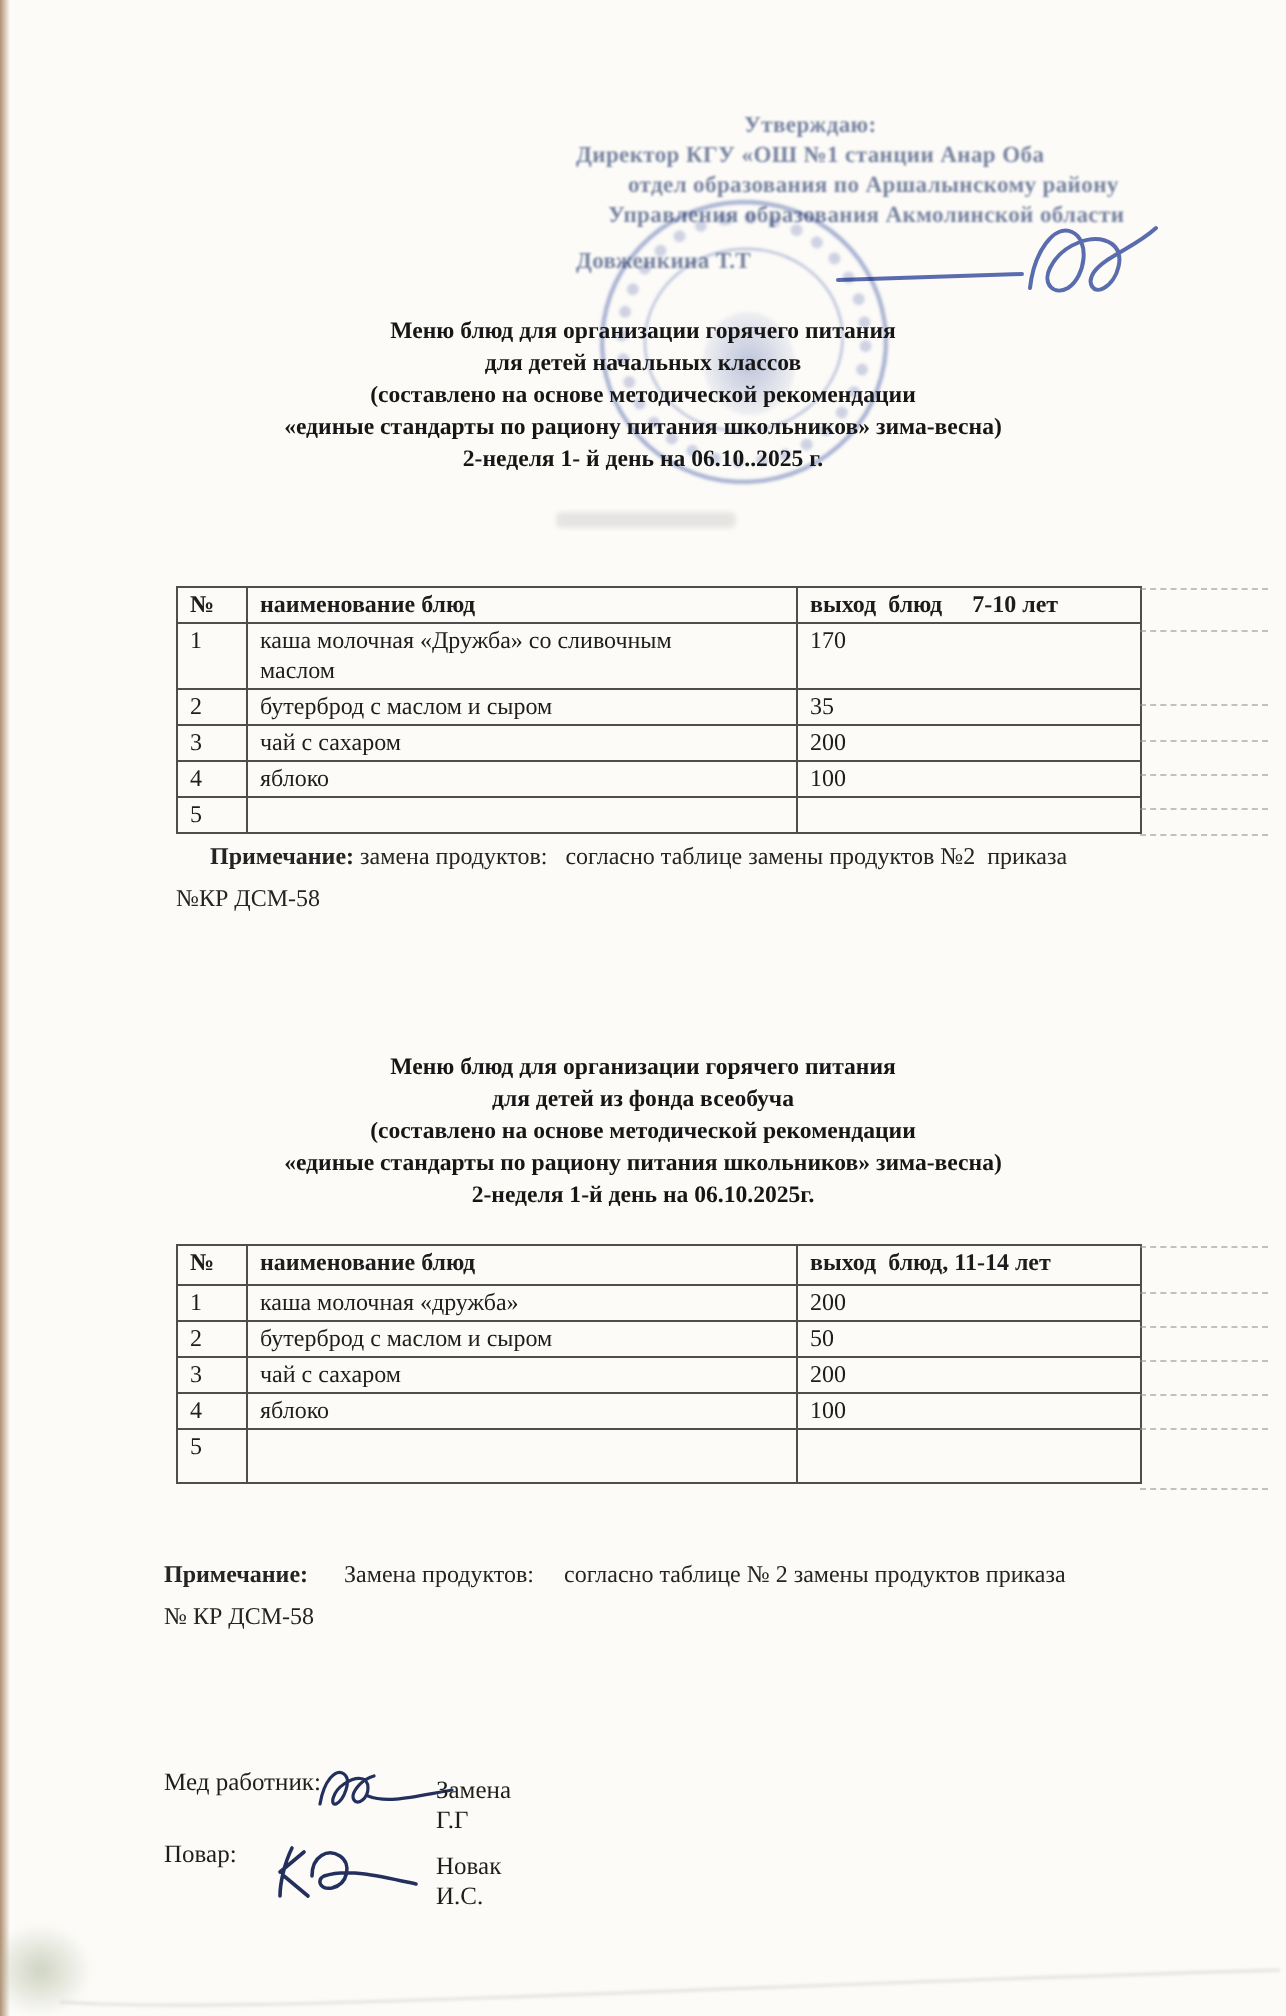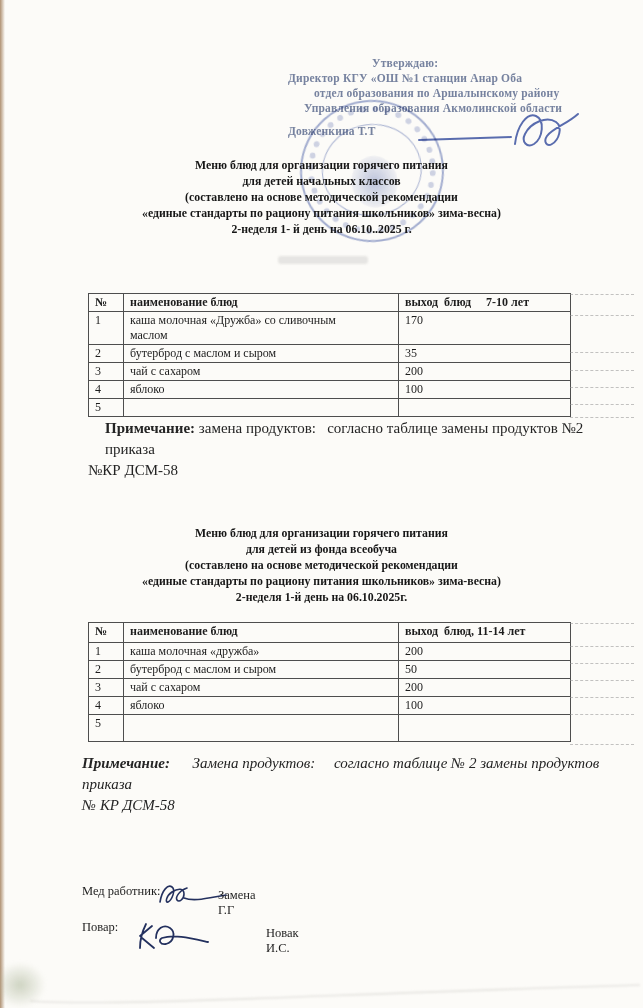--- a/index.html
+++ b/index.html
@@ -46,38 +46,38 @@
   .c-num{width:35px;}
   .c-name{width:275px;}
   .c-out{width:172px;}
   .ws-pre{white-space:pre-wrap;}
   .limit{max-width:228px;}
   .h20{height:18px;}.h36{height:33px;}.h17{height:14px;}.h14{height:11px;}
   .h24{height:20px;}.h30{height:27px;}
   
   .ghost{position:absolute;width:64px;border-top:1px dashed rgba(145,145,145,.55);}
   
-  .note{position:absolute;font-size:15px;line-height:21px;color:#242424;}
+  .note{position:absolute;font-size:12px;line-height:21px;color:#242424;}
   .note b{font-weight:bold;}
   .note1{left:88px;top:418px;width:505px;}
   .note1 .first{padding-left:17px;}
-  .note2{left:82px;top:753px;width:520px;font-style:italic;}
+  .note2{left:82px;top:777px;width:520px;}
   
   .smudge-top{position:absolute;left:278px;top:256px;width:90px;height:8px;
     background:rgba(120,120,120,.16);filter:blur(1.3px);border-radius:3px;}
   .smudge-green{position:absolute;left:-6px;top:962px;width:52px;height:46px;border-radius:50%;
     background:radial-gradient(ellipse at center,rgba(168,178,148,.55),transparent 70%);filter:blur(2px);}
   .bottom-curve{position:absolute;left:0;top:955px;filter:blur(.8px);opacity:.5;}
   
   .sign-block{position:absolute;left:82px;top:884px;font-size:12.5px;color:#1e1e1e;}
   .sign-row{position:relative;height:36px;}
   .sign-row .label{display:inline-block;}
   .sign-row .name{position:absolute;left:136px;top:4px;}
   .sign-row svg{position:absolute;left:72px;top:-6px;filter:blur(.2px);}
-  .sign-row.r2 .name{left:136px;top:6px;margin-left:48px;}
+  .sign-row.r2 .name{left:136px;top:6px;}
   .sign-row.r2 svg{left:50px;top:-4px;}
 </style>
 </head>
 <body>
 
 <div class="page">
   <div class="page-edge"></div>
 
   <div class="approval">
     <div class="l0">Утверждаю:</div>

